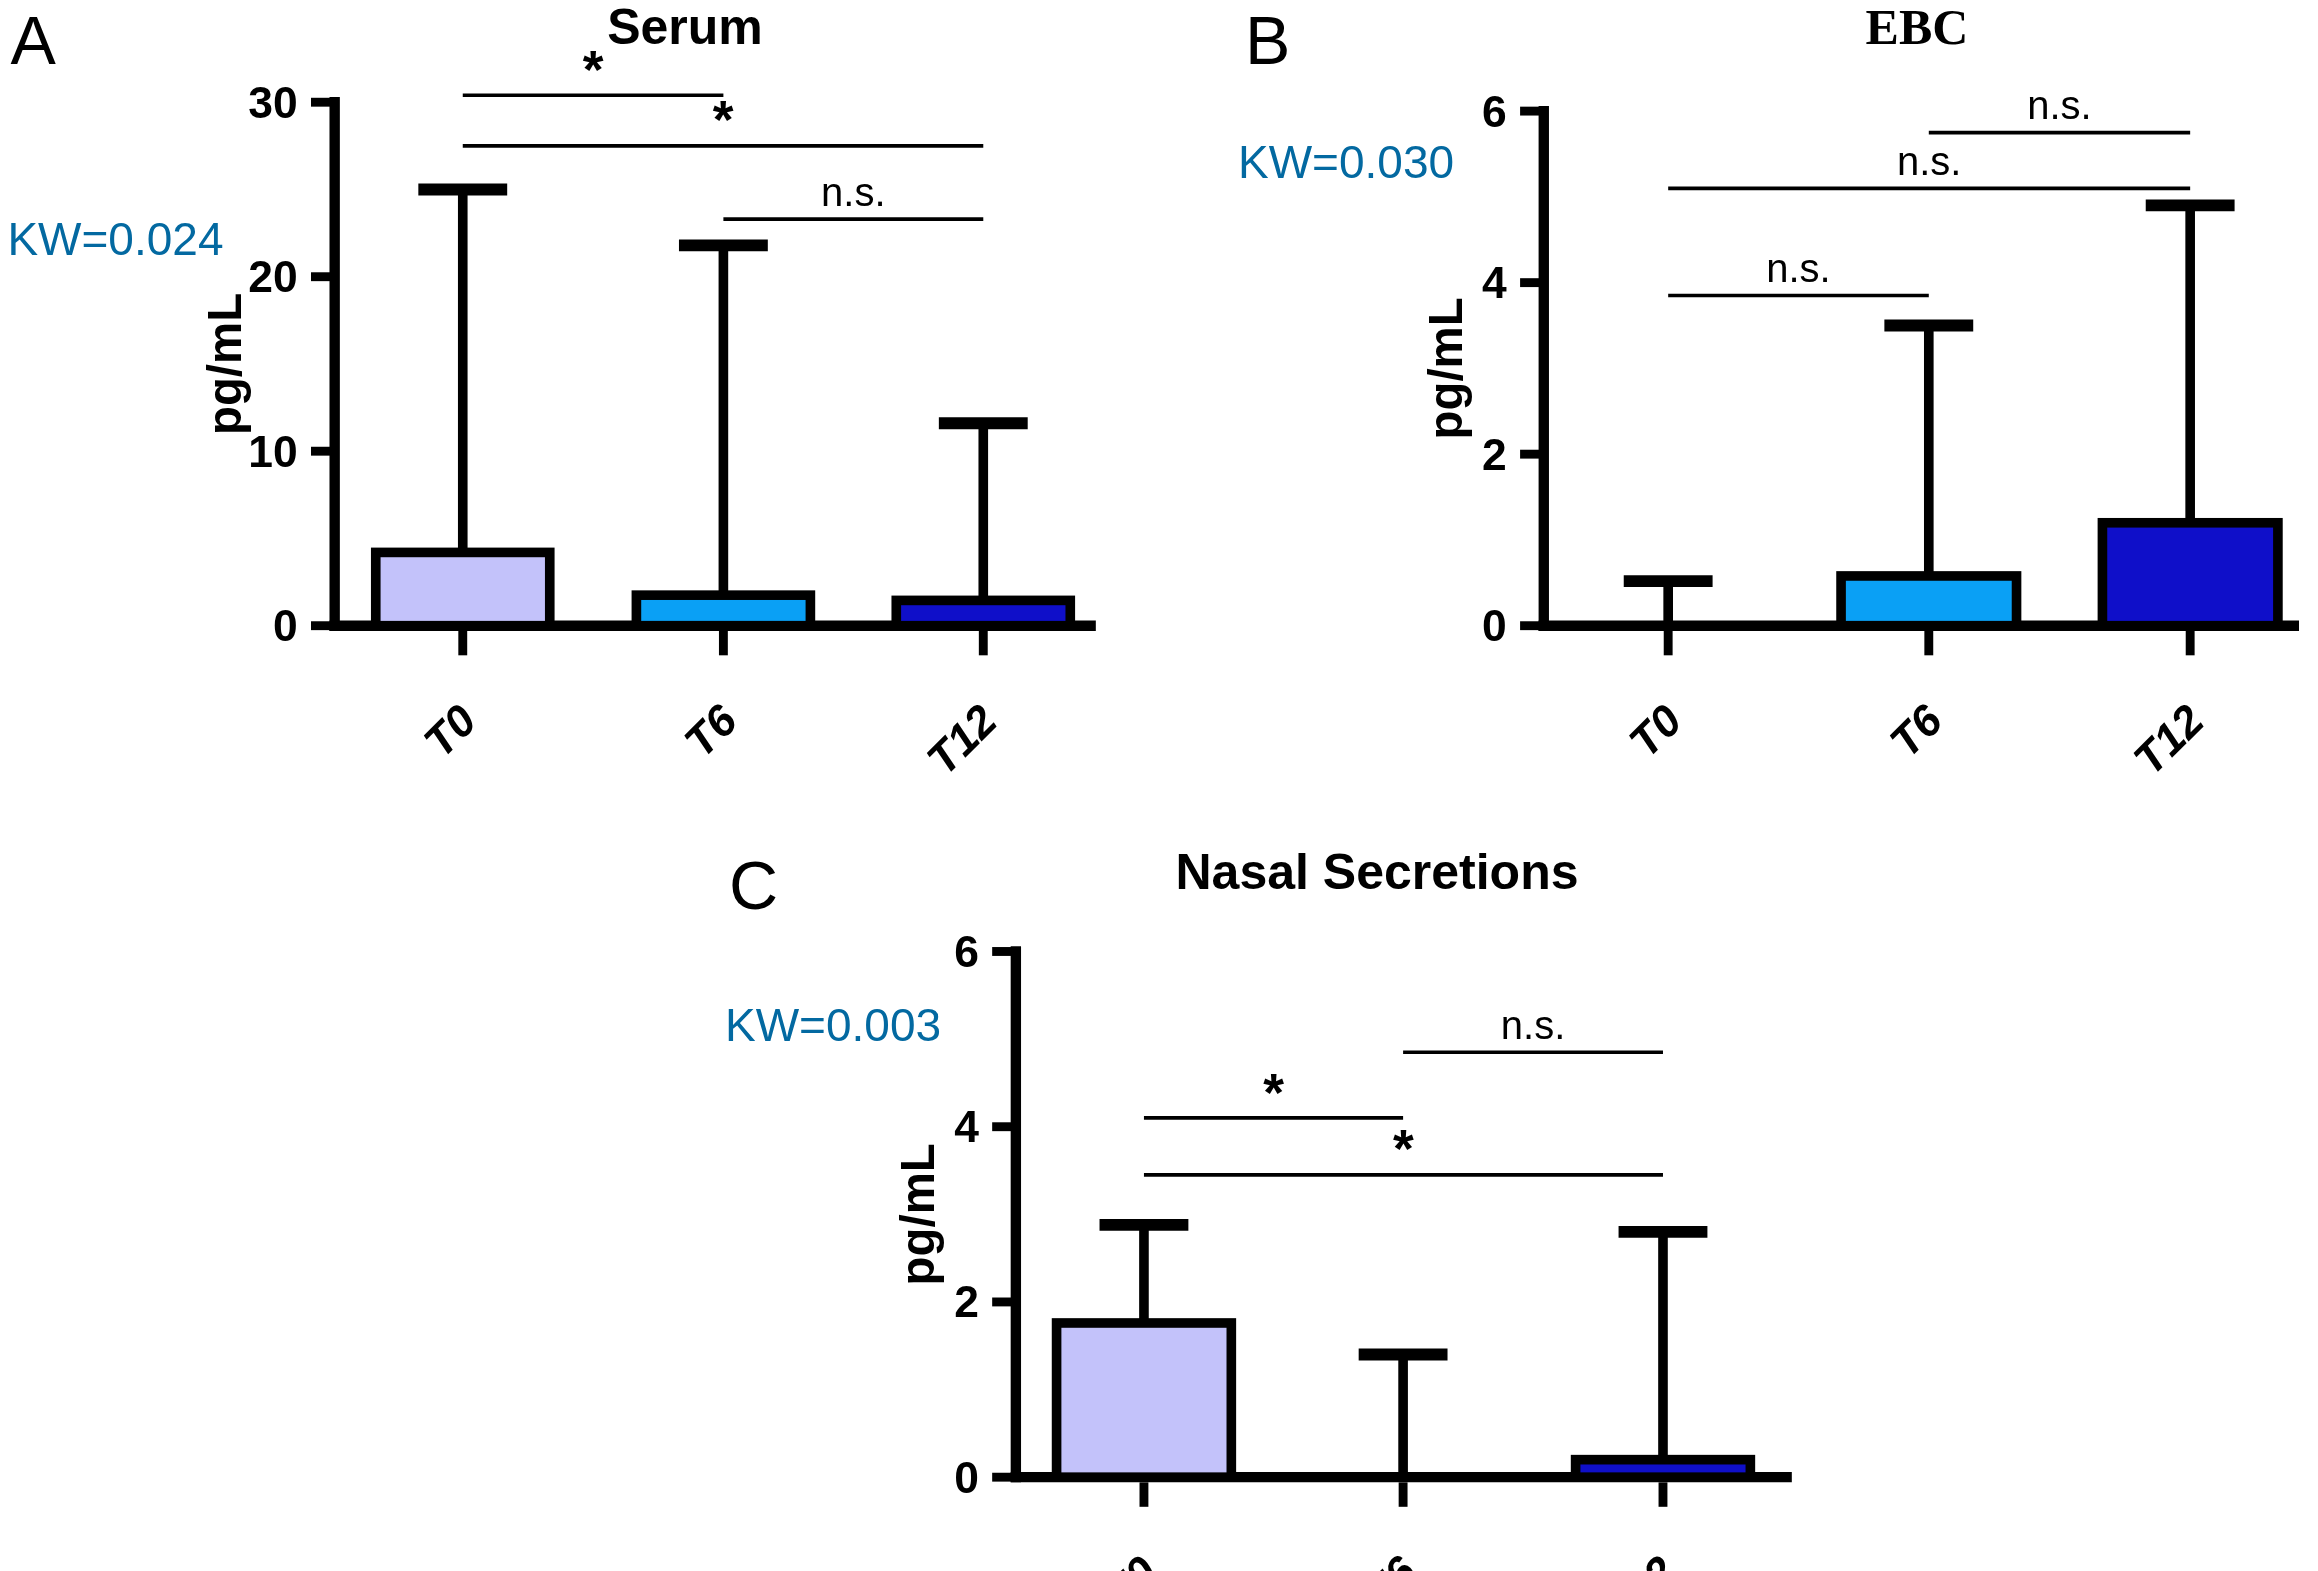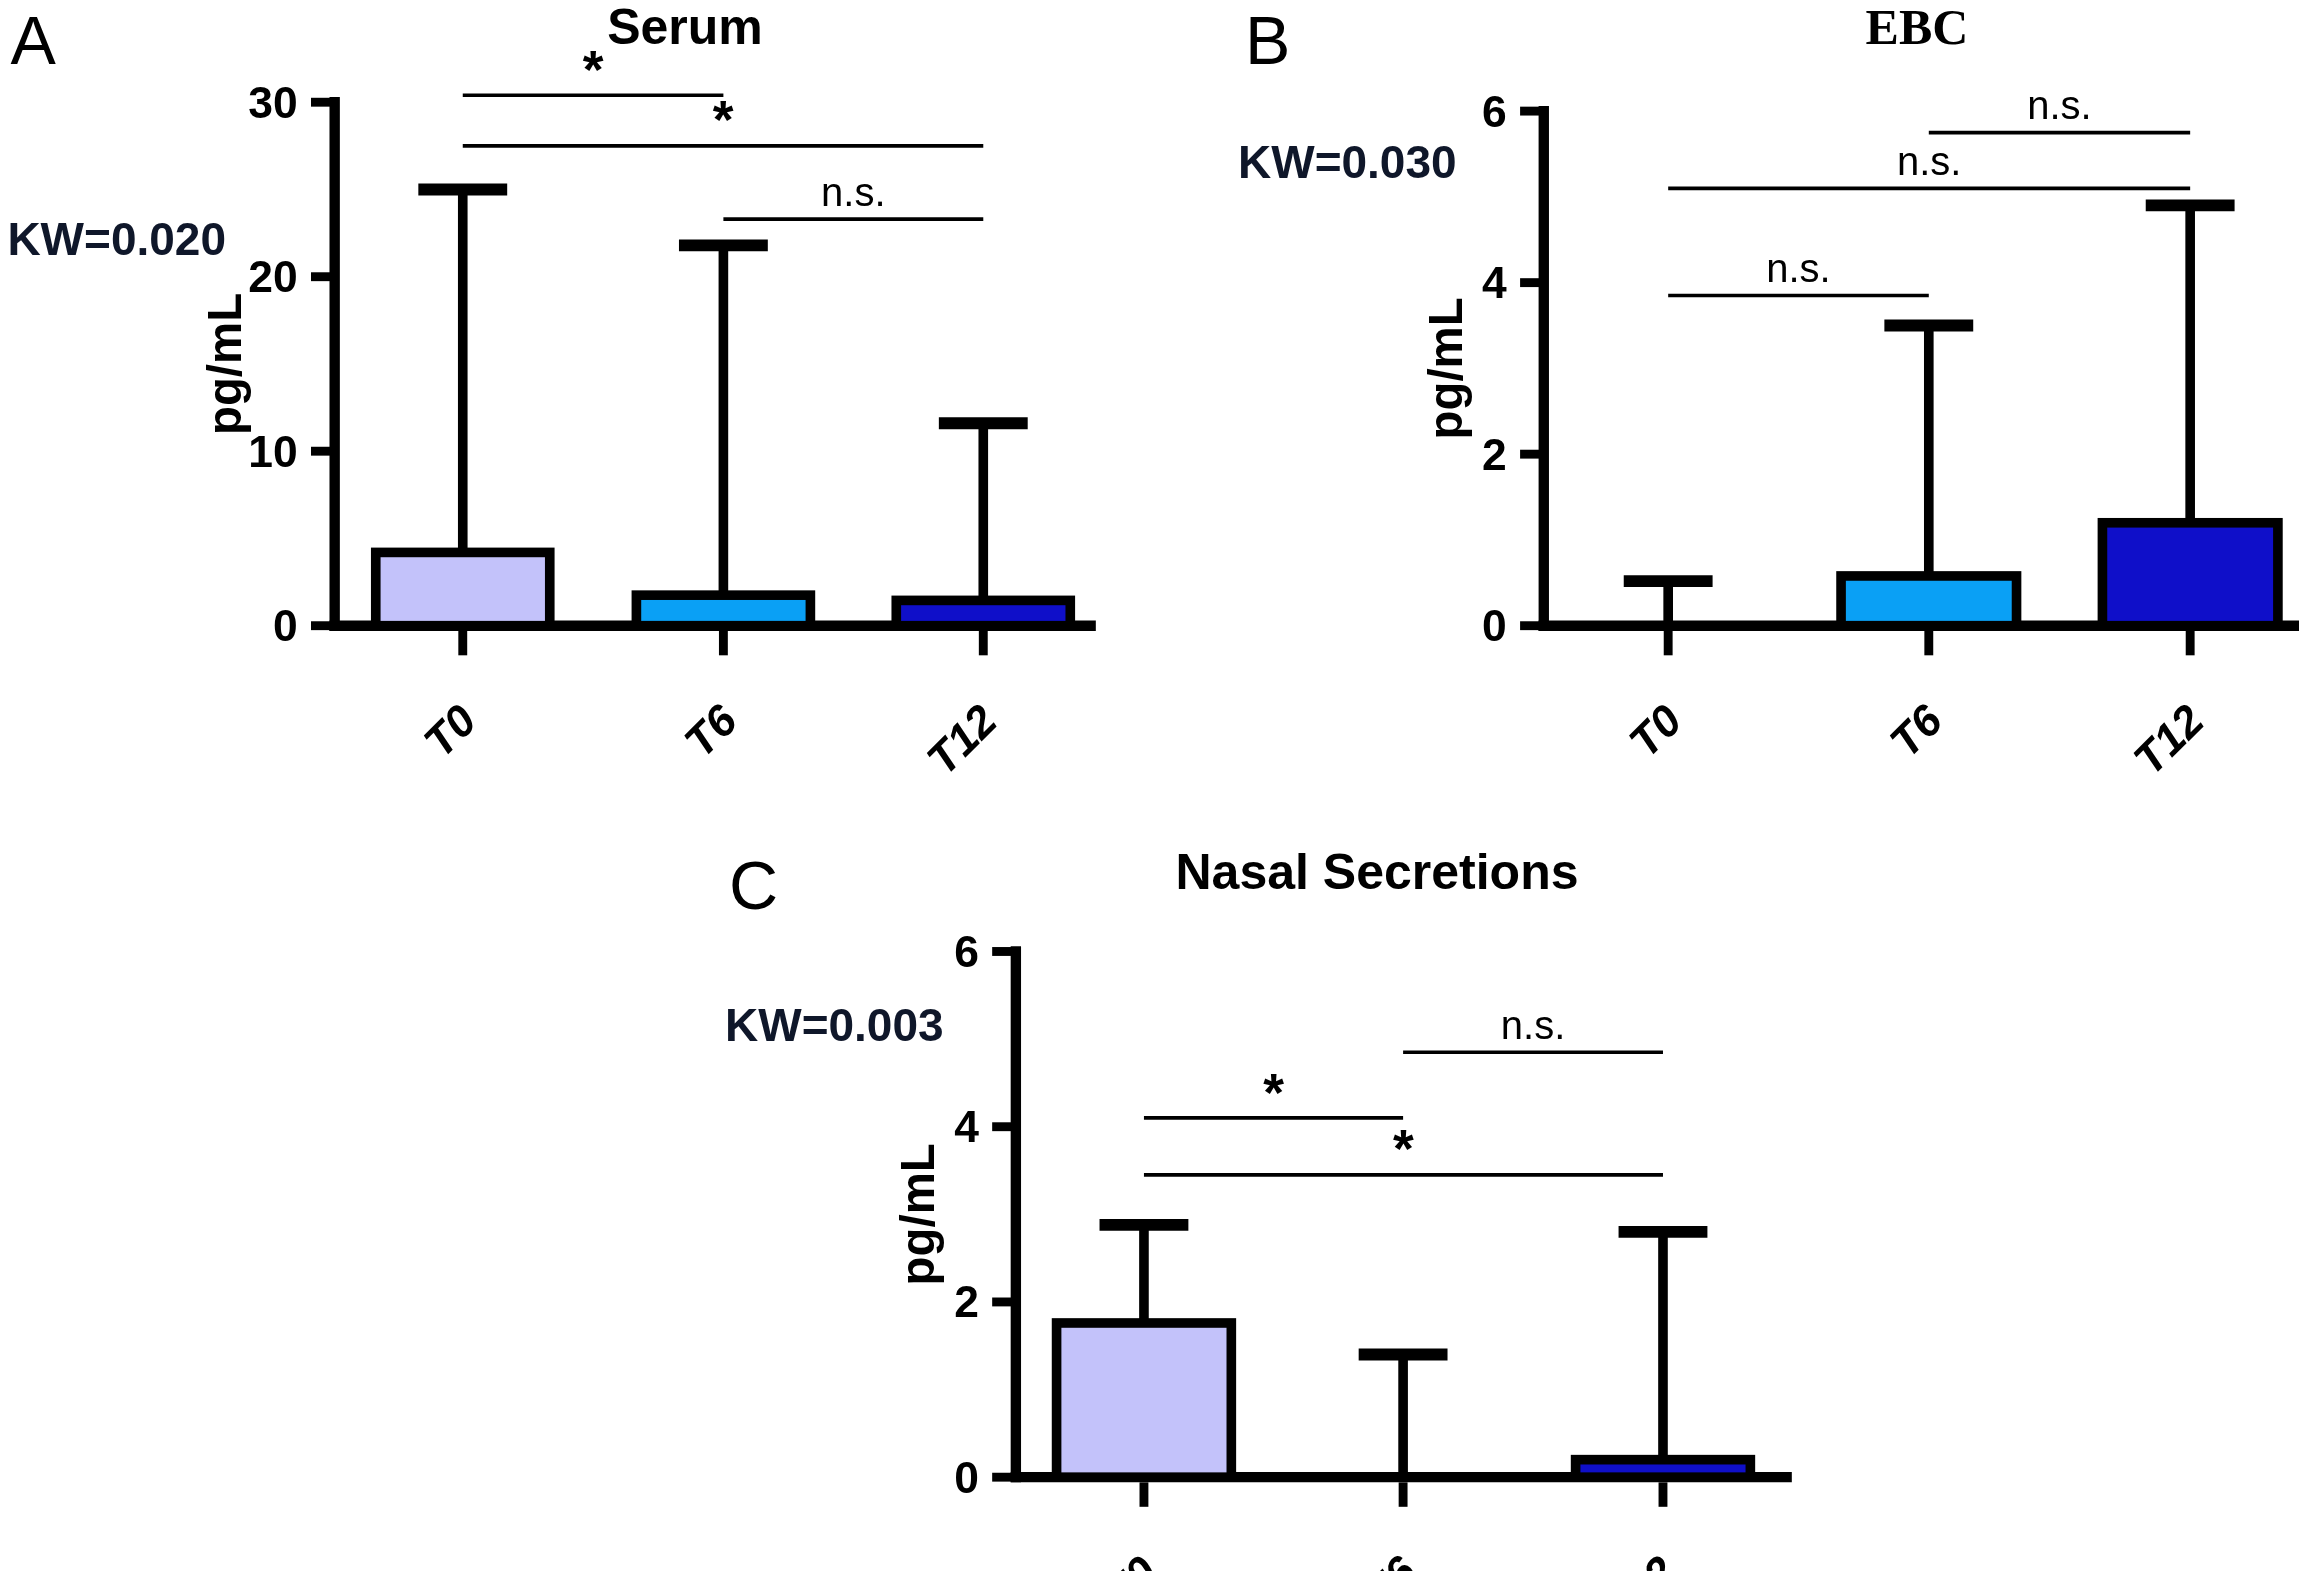--- a/index.html
+++ b/index.html
@@ -34,22 +34,22 @@
     transform: translateX(-50%);
     font-size: 50px;
     font-weight: 700;
     color: #000;
     line-height: 1;
     white-space: nowrap;
   }
   .kw-label {
     position: absolute;
     font-size: 46px;
-    font-weight: 700;
-    color: #0f172a;
+    font-weight: 400;
+    color: #0369a1;
     line-height: 1;
     white-space: nowrap;
   }
 </style>
 </head>
 <body>
 
 <div class="figure">
 
   <svg id="chart-svg" width="2319" height="1572" viewBox="0 0 3132 2123">
@@ -150,21 +150,21 @@
         <text x="1720" y="1499.8333333333335" text-anchor="middle" font-size="72" font-weight="bold" fill="#000" font-family="&quot;Liberation Sans&quot;, sans-serif">*</text>
         <line x1="1545" y1="1586.75" x2="2246" y2="1586.75" stroke="#000" stroke-width="5"></line>
         <text x="1895.5" y="1576.75" text-anchor="middle" font-size="72" font-weight="bold" fill="#000" font-family="&quot;Liberation Sans&quot;, sans-serif">*</text>
         <line x1="1895" y1="1421.0833333333335" x2="2246" y2="1421.0833333333335" stroke="#000" stroke-width="5"></line>
         <text x="2070.5" y="1403.0833333333335" text-anchor="middle" font-size="54" font-weight="normal" fill="#000" font-family="&quot;Liberation Sans&quot;, sans-serif">n.s.</text>
       </g>
     </svg>
 
   <div class="panel-letter" style="left:10.4px; top:6px;">A</div>
   <div class="panel-title" style="left:685px; top:1.5px;">Serum</div>
-  <div class="kw-label" style="left:7.4px; top:216px;">KW=0.020</div>
+  <div class="kw-label" style="left:7.4px; top:216px;">KW=0.024</div>
 
   <div class="panel-letter" style="left:1245px; top:6px;">B</div>
   <div class="panel-title" style="left:1917px; top:1.5px;font-family:Liberation Serif, serif;">EBC</div>
   <div class="kw-label" style="left:1238px; top:139px;">KW=0.030</div>
 
   <div class="panel-letter" style="left:729px; top:851px;">C</div>
   <div class="panel-title" style="left:1377px; top:847px;">Nasal Secretions</div>
   <div class="kw-label" style="left:717px; top:1002px;margin-left:8px;">KW=0.003</div>
 
 </div>

